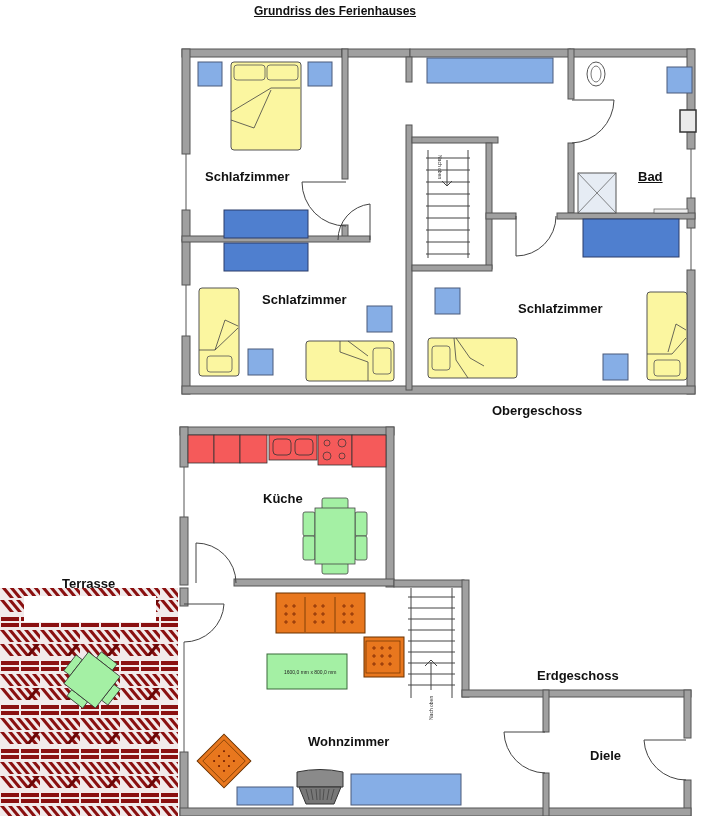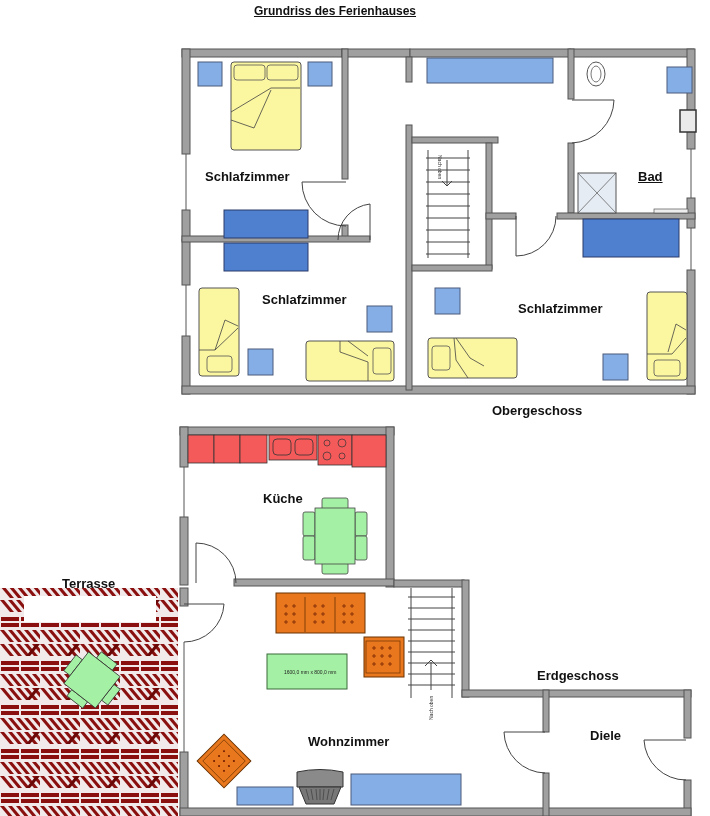--- a/index.html
+++ b/index.html
@@ -301,20 +301,20 @@
 </svg>
 
 <div class="lbl" style="left:205px;top:169px;">Schlafzimmer</div>
 <div class="lbl" style="left:262px;top:292px;">Schlafzimmer</div>
 <div class="lbl" style="left:518px;top:301px;">Schlafzimmer</div>
 <div class="lbl" style="left:638px;top:169px;text-decoration:underline;">Bad</div>
 <div class="lbl" style="left:492px;top:403px;text-align:right;">Obergeschoss</div>
 
 <div class="lbl" style="left:219px;top:491px;margin-left:44px;">Küche</div>
 <div class="lbl" style="left:285px;top:734px;margin-left:23px;">Wohnzimmer</div>
-<div class="lbl" style="left:590px;top:728px;">Diele</div>
+<div class="lbl" style="left:590px;top:748px;">Diele</div>
 <div class="lbl" style="left:62px;top:576px;">Terrasse</div>
 <div class="lbl" style="left:493px;top:668px;padding-left:44px;">Erdgeschoss</div>
 
 <div class="tiny" style="left:284px;top:669px;">1600,0 mm x 800,0 mm</div>
 
 <div class="vert" style="left:443px;top:155px;transform:rotate(90deg);">Nach oben</div>
 <div class="vert" style="left:428px;top:720px;">Nach oben</div>
 
 </body></html>

